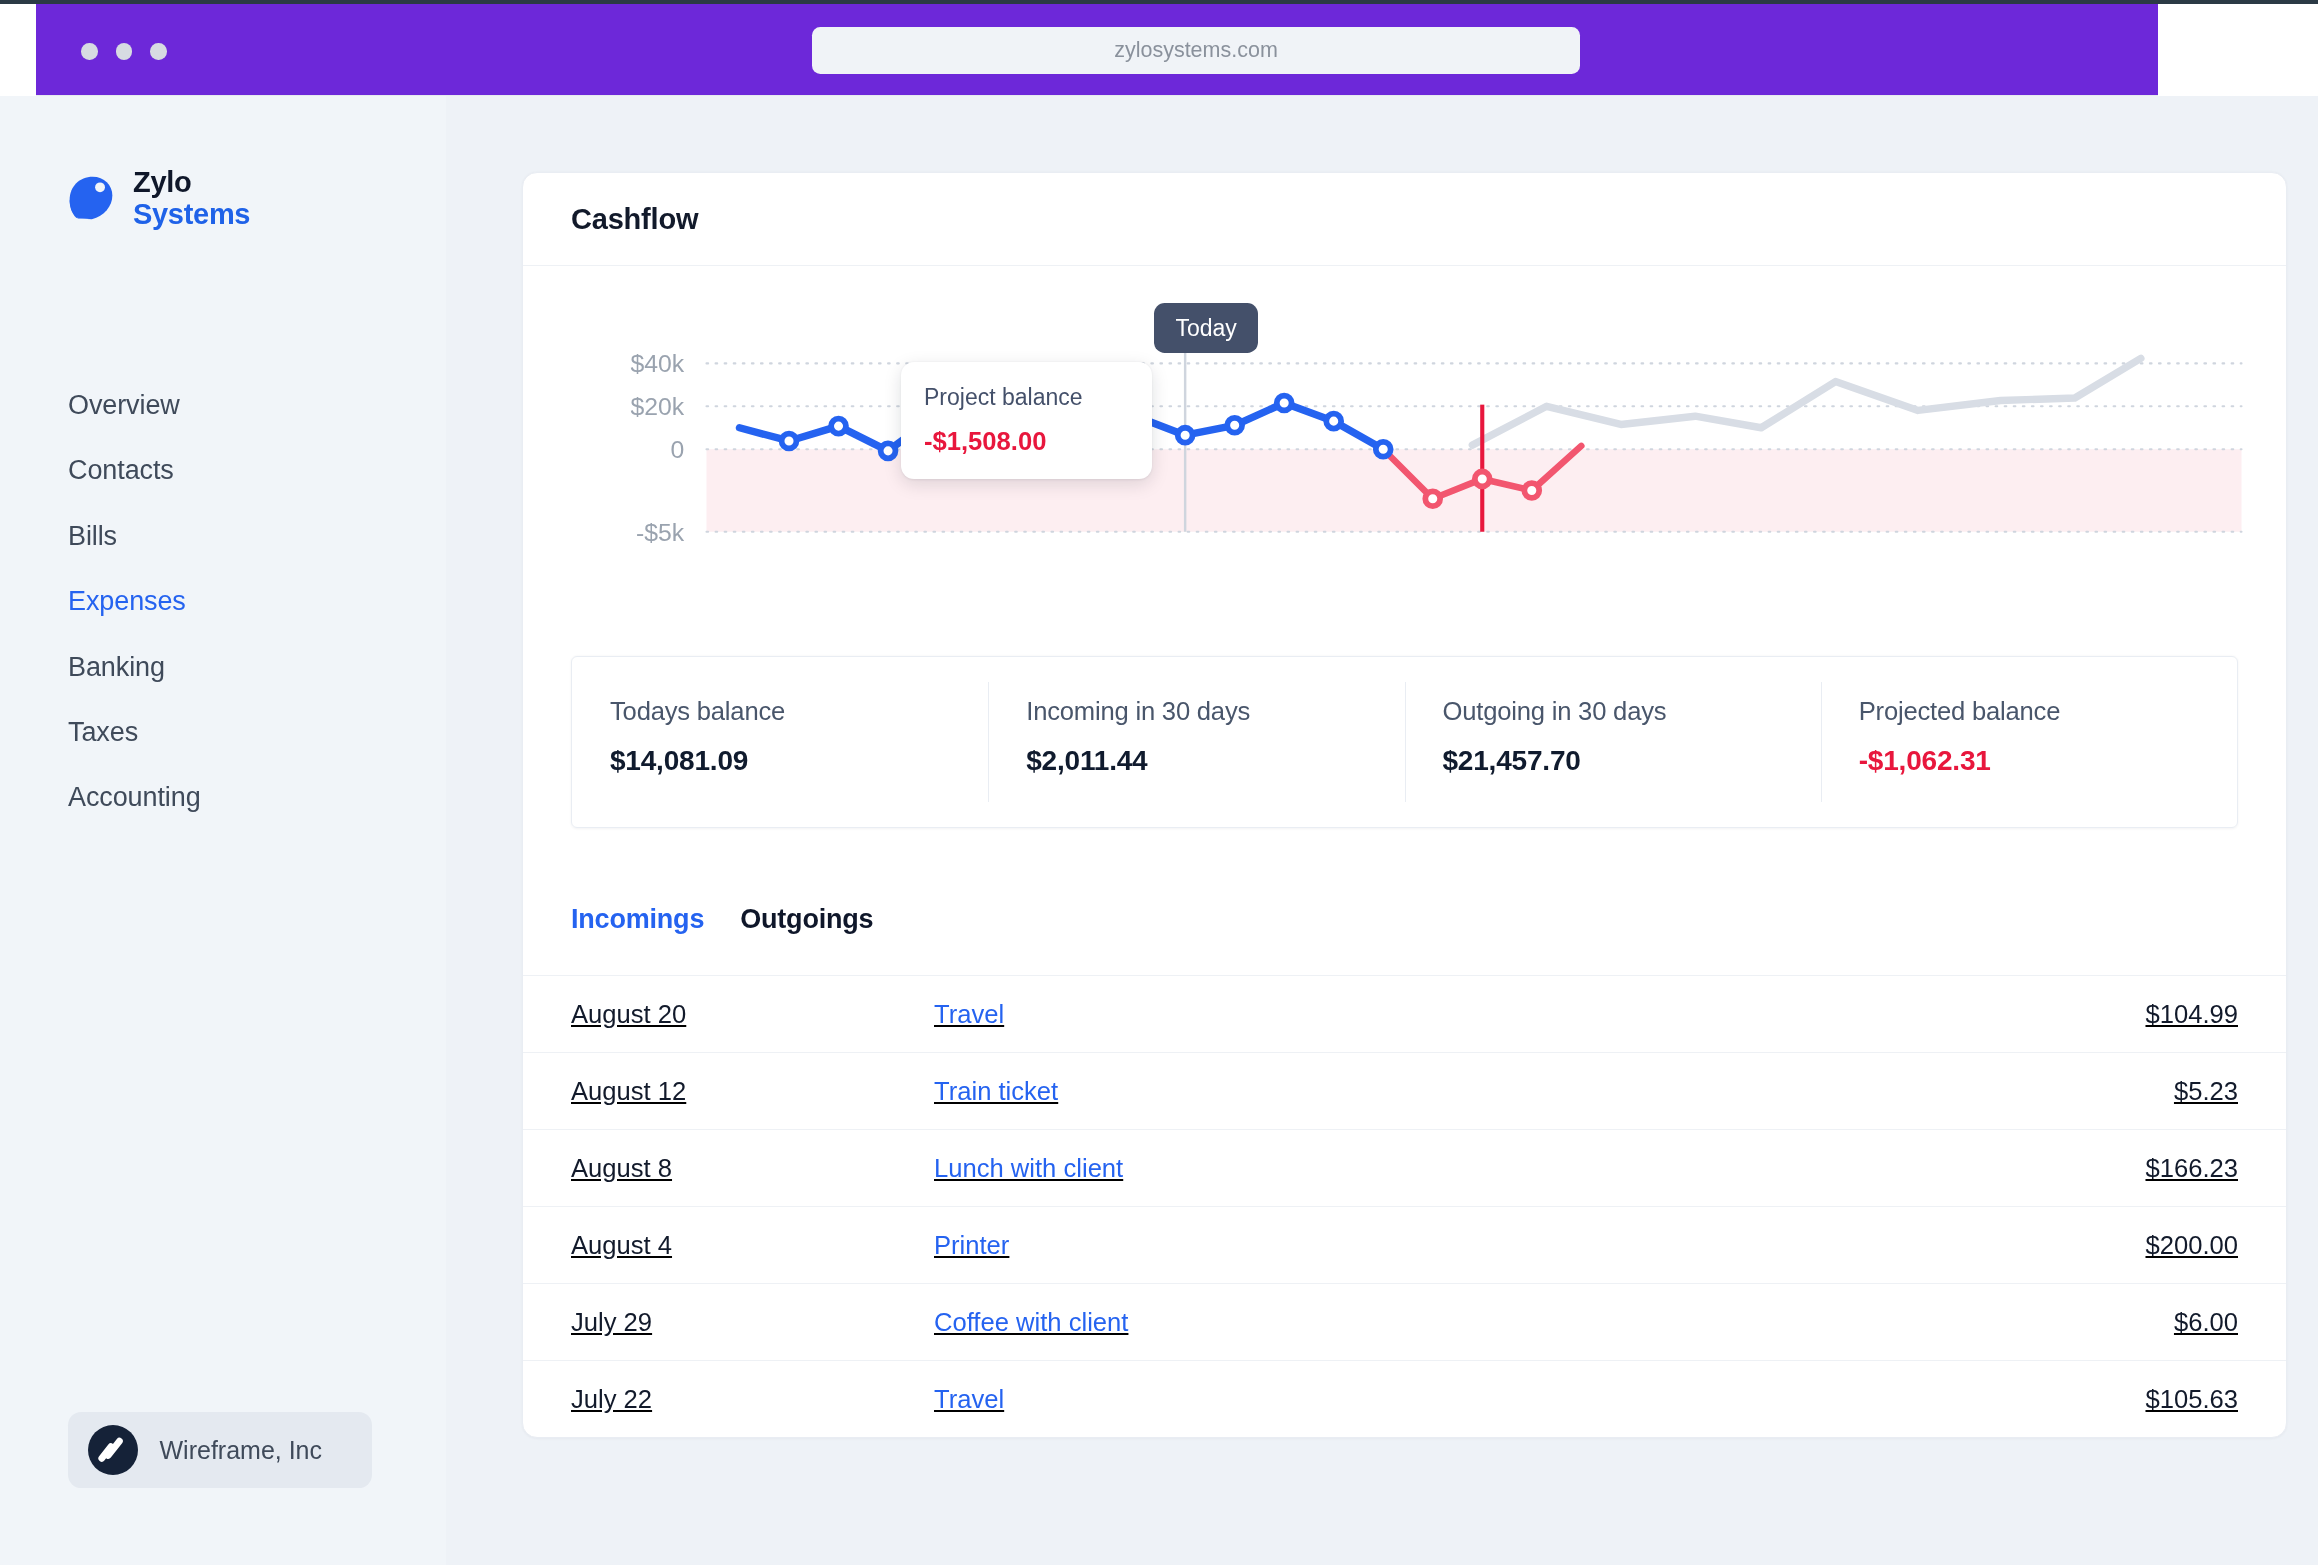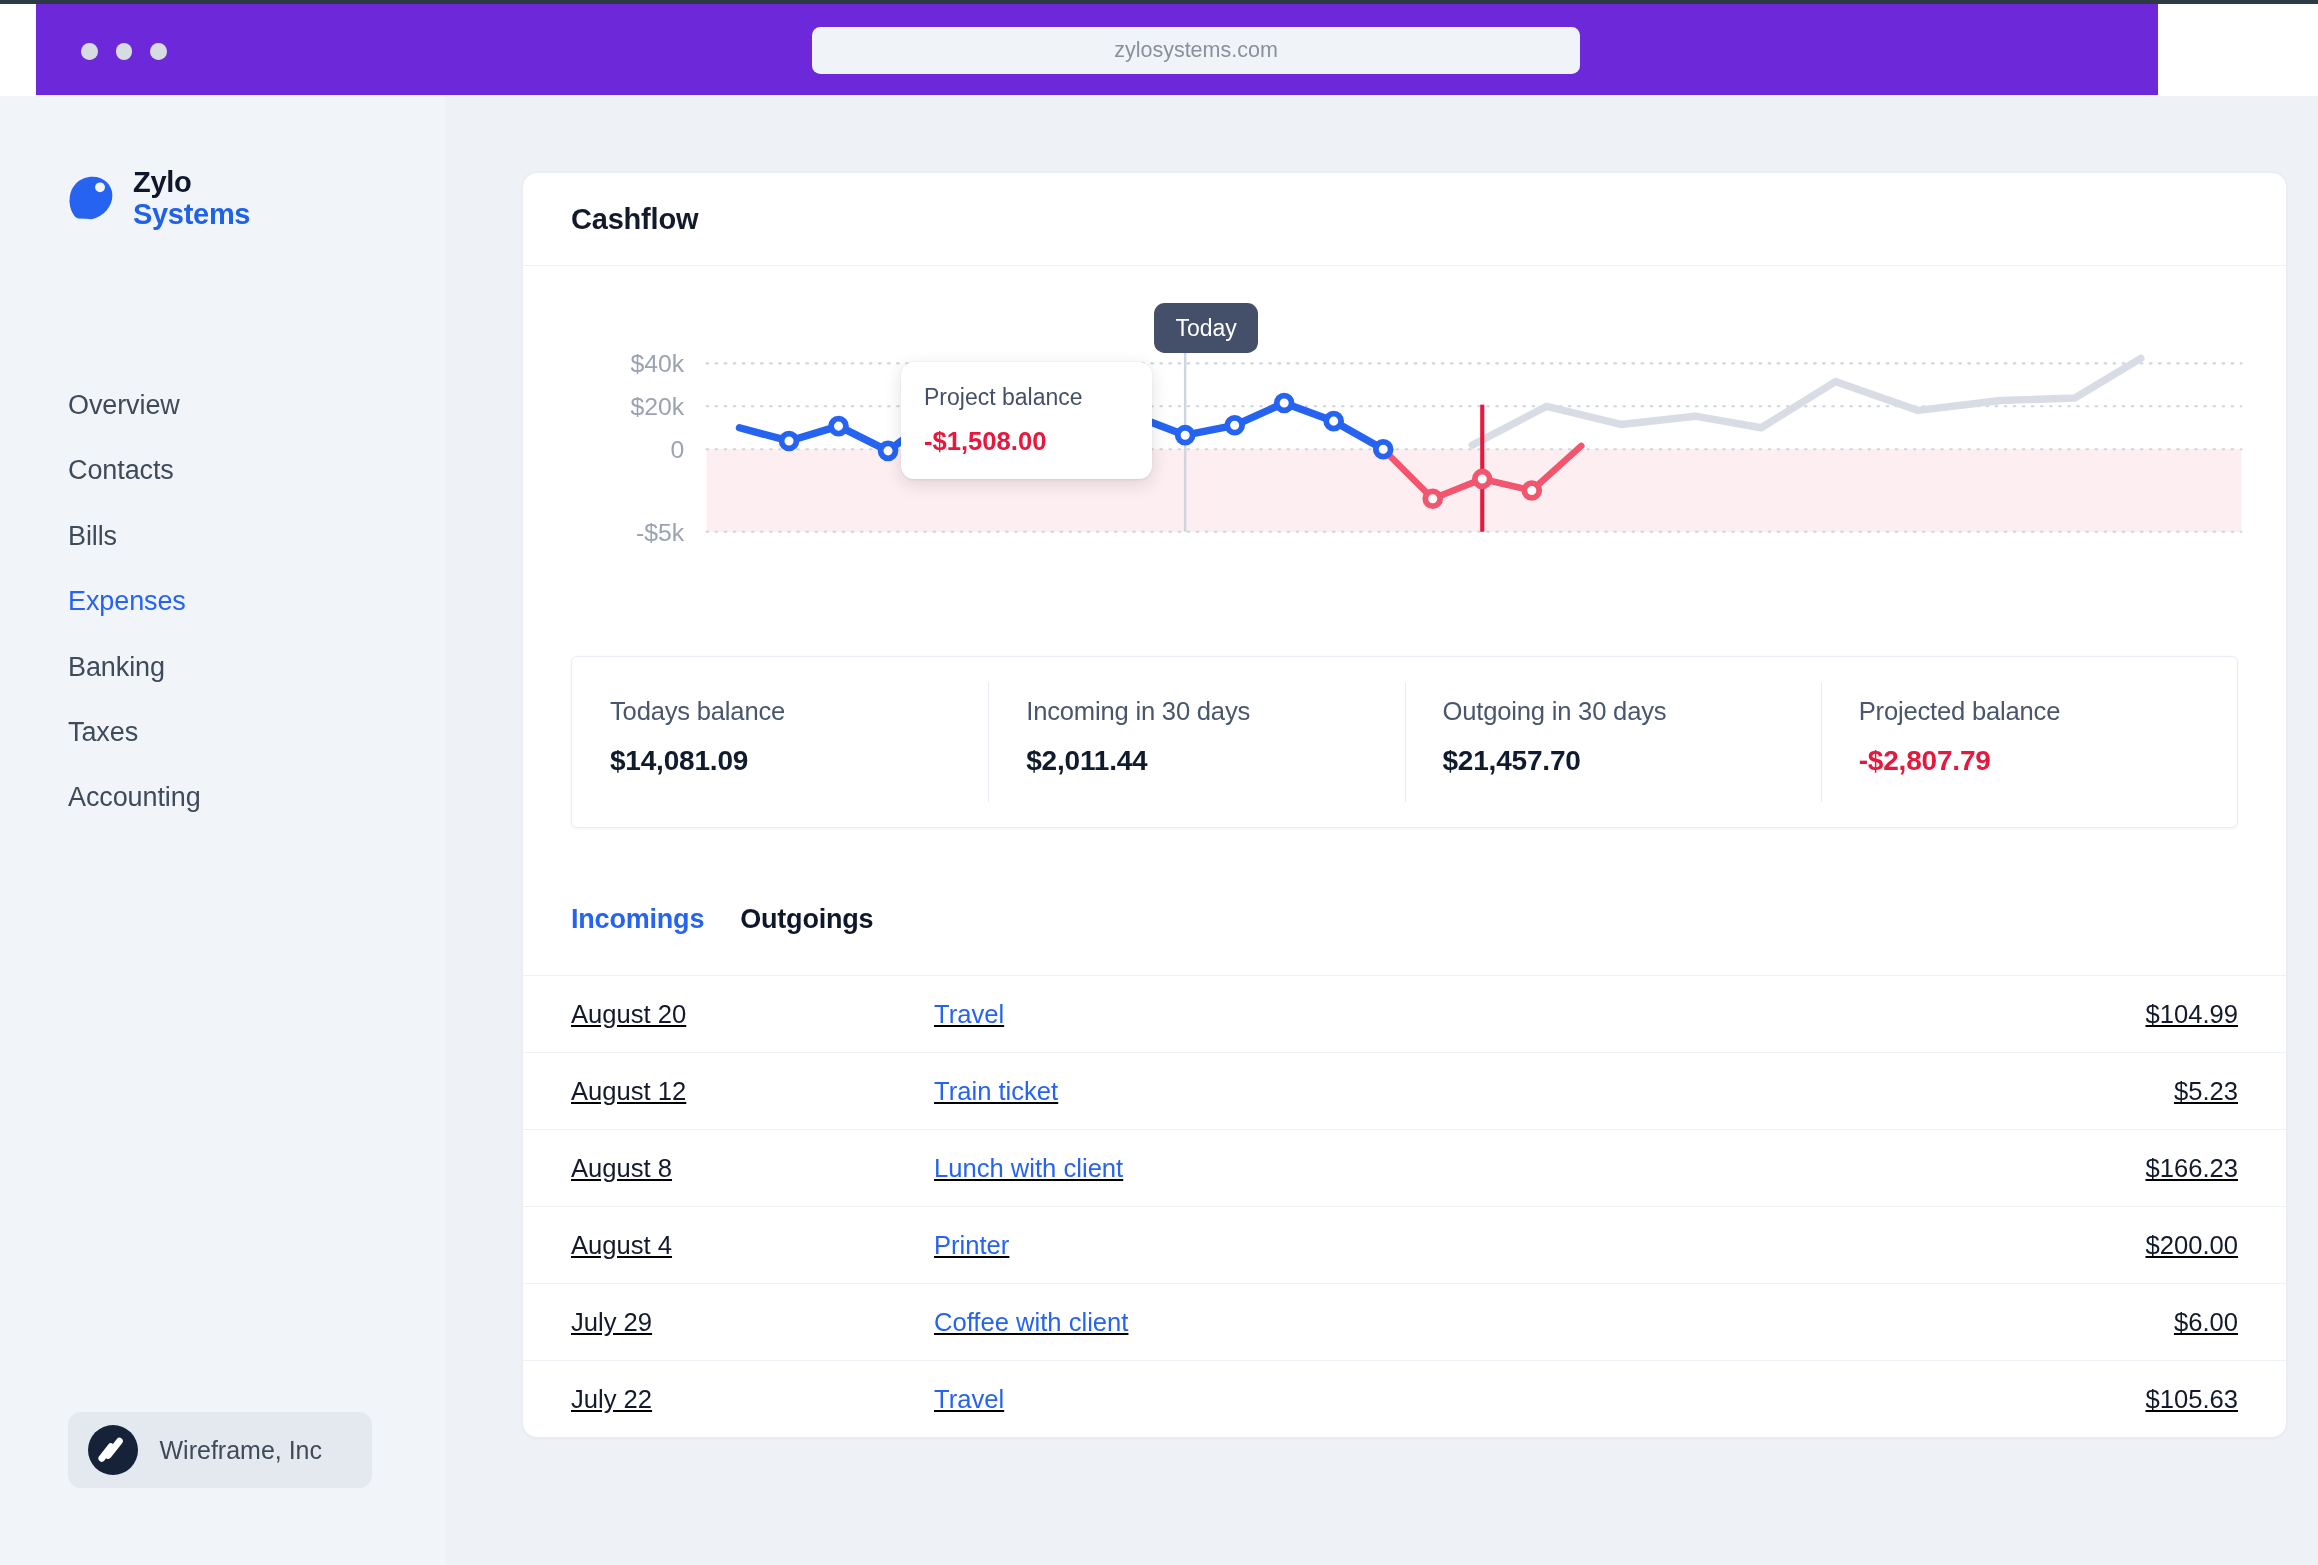--- a/index.html
+++ b/index.html
@@ -256,21 +256,21 @@
           <div class="stat">
             <div class="stat-label">Incoming in 30 days</div>
             <div class="stat-value">$2,011.44</div>
           </div>
           <div class="stat">
             <div class="stat-label">Outgoing in 30 days</div>
             <div class="stat-value">$21,457.70</div>
           </div>
           <div class="stat">
             <div class="stat-label">Projected balance</div>
-            <div class="stat-value neg">-$2,807.79</div>
+            <div class="stat-value neg">-$1,062.31</div>
           </div>
         </div>
       </div>
 
       <div class="tabs">
         <div class="tab active">Incomings</div>
         <div class="tab">Outgoings</div>
       </div>
 
       <div class="table">

